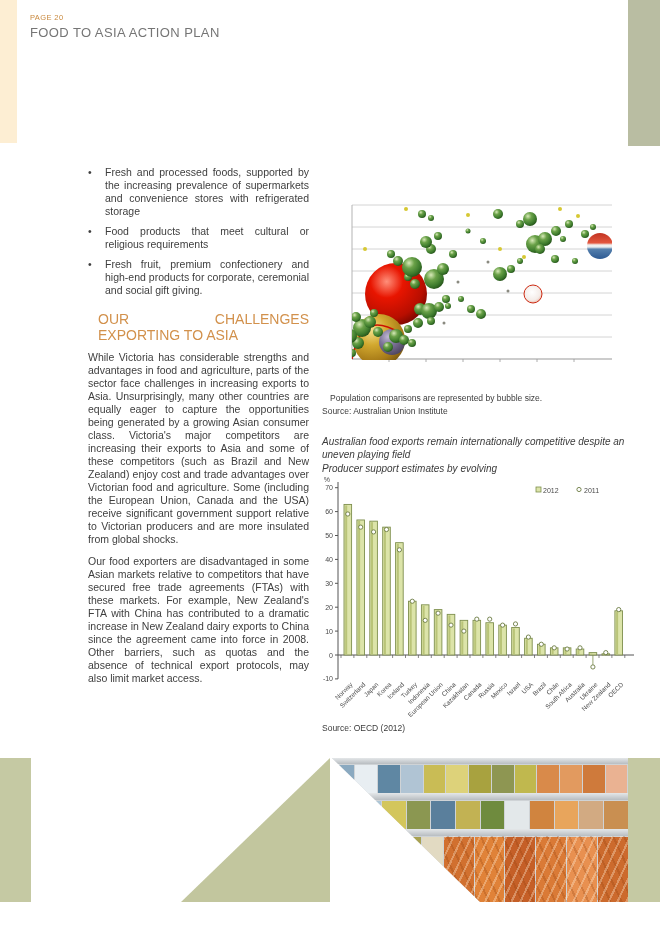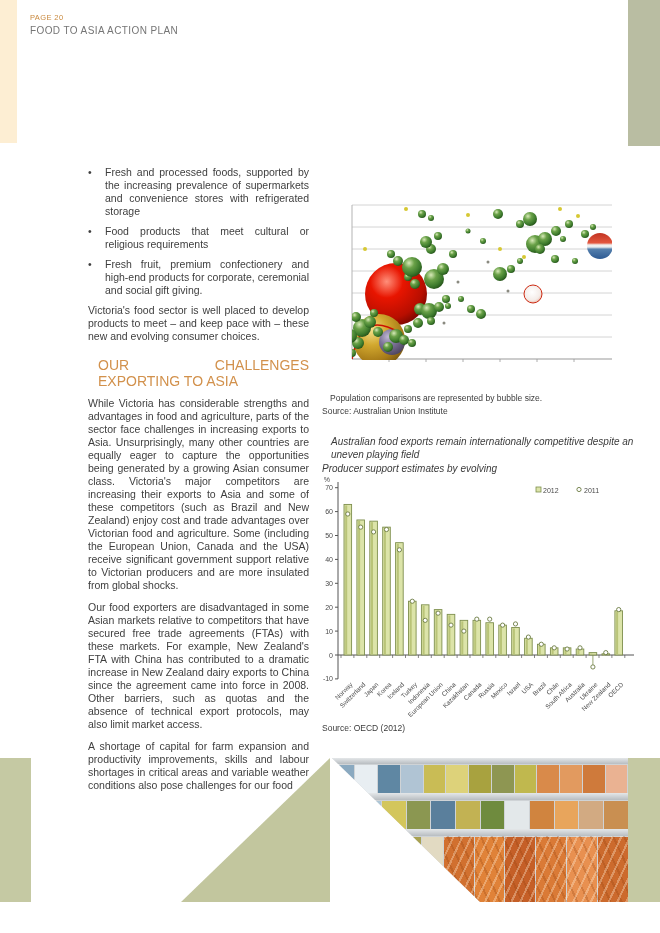--- a/index.html
+++ b/index.html
@@ -6,38 +6,38 @@
   body{background:#ffffff;font-family:"Liberation Sans",sans-serif;}
   .page{position:relative;width:660px;height:933px;background:#ffffff;overflow:hidden;}
   .abs{position:absolute;}
 
   
   .stripe-cream{left:0;top:0;width:17px;height:143px;background:#fdeed3;}
   .stripe-olive-top{left:628px;top:0;width:32px;height:146px;background:#b9bda2;}
 
   
   .hdr-page{left:30px;top:13px;font-size:7.5px;letter-spacing:.4px;color:#c9893e;}
-  .hdr-title{left:30px;top:25px;font-size:10px;letter-spacing:.4px;color:#757575;}
+  .hdr-title{left:30px;top:25px;font-size:13px;letter-spacing:.4px;color:#757575;}
 
   
   .left-col{left:88px;top:166px;width:221px;}
   .body-text{font-size:10.5px;line-height:13px;color:#3e3e3e;text-align:justify;}
   .bullet-row{display:flex;margin-bottom:7px;}
   .bullet-glyph{width:17px;flex:none;color:#3e3e3e;}
   .bullet-body{flex:1;}
   .para{margin:0 0 9px 0;}
   .section-heading{font-size:14px;line-height:16px;color:#d2914c;font-weight:500;margin:14px 0 8px 10px;}
 
   
   .caption{font-style:italic;font-size:10px;line-height:13px;color:#3b3b3b;}
   .cap1{left:322px;top:168px;width:322px;}
   .note{font-size:8.5px;color:#3b3b3b;}
   .note1{left:322px;top:393px;margin-left:8px;}
   .note2{left:322px;top:406px;}
-  .cap2{left:322px;top:435px;width:322px;margin-left:9px;}
+  .cap2{left:322px;top:435px;width:322px;}
   .cap2b{left:322px;top:462px;width:322px;}
   .bar-source{left:322px;top:723px;}
 
   
   .band-stripe-left{left:0;top:758px;width:31px;height:144px;background:#c5c9a3;}
   .band-triangle{left:181px;top:758px;width:149px;height:144px;background:#c2c69e;
                  clip-path:polygon(100% 0,100% 100%,0 100%);}
   .band-stripe-right{left:628px;top:758px;width:32px;height:144px;background:#c5c9a3;}
   .photo-box{left:332px;top:758px;width:296px;height:144px;background:#cfd3d6;
              clip-path:polygon(0 0,100% 0,100% 100%,50% 100%);overflow:hidden;}
@@ -66,25 +66,23 @@
       <span class="bullet-body">Fresh and processed foods, supported by the increasing prevalence of supermarkets and convenience stores with refrigerated storage</span>
     </div>
     <div class="bullet-row">
       <span class="bullet-glyph">•</span>
       <span class="bullet-body">Food products that meet cultural or religious  requirements</span>
     </div>
     <div class="bullet-row">
       <span class="bullet-glyph">•</span>
       <span class="bullet-body">Fresh fruit, premium confectionery and high-end products for corporate, ceremonial and social gift giving.</span>
     </div>
-    <p class="para">Victoria's food sector is well placed to develop products to meet – and keep pace with – these new and evolving consumer choices.</p>
     <div class="section-heading">OUR CHALLENGES EXPORTING TO ASIA</div>
     <p class="para">While Victoria has considerable strengths and advantages in food and agriculture, parts of the sector face challenges in increasing exports to Asia. Unsurprisingly, many other countries are equally eager to capture the opportunities being generated by a growing Asian consumer class. Victoria's major competitors are increasing their exports to Asia and some of these competitors (such as Brazil and New Zealand) enjoy cost and trade advantages over Victorian food and agriculture. Some (including the European Union, Canada and the USA) receive significant government support relative to Victorian producers and are more insulated from global shocks.</p>
     <p class="para">Our food exporters are disadvantaged in some Asian markets relative to competitors that have secured free trade agreements (FTAs) with these markets. For example, New Zealand's FTA with China has contributed to a dramatic increase in New Zealand dairy exports to China since the agreement came into force in 2008. Other barriers, such as quotas and the absence of technical export protocols, may also limit market access.</p>
-    <p class="para">A shortage of capital for farm expansion and productivity improvements, skills and labour shortages in critical areas and variable weather conditions also pose challenges for our food</p>
   </div>
 
   <svg id="bubble-svg" class="abs" style="left:348px;top:201px;" width="266" height="176" viewBox="0 0 266 176">
       <defs>
         <radialGradient id="g-green" cx="35%" cy="30%" r="75%">
           <stop offset="0%" stop-color="#d8eab8"></stop>
           <stop offset="35%" stop-color="#6aa148"></stop>
           <stop offset="75%" stop-color="#3c7a2c"></stop>
           <stop offset="100%" stop-color="#245018"></stop>
         </radialGradient>

